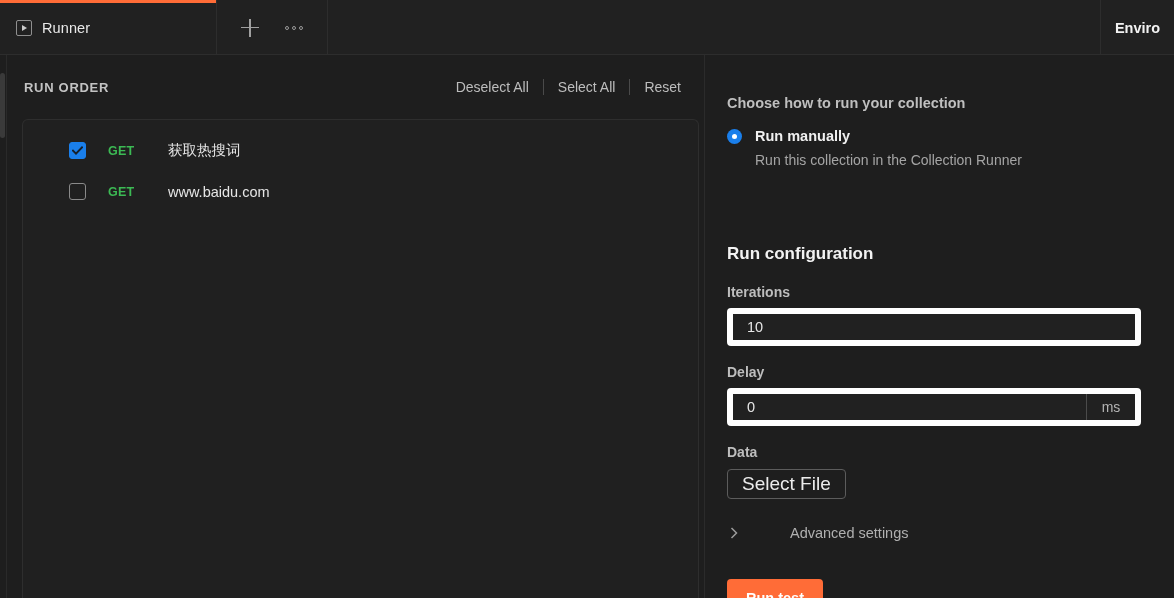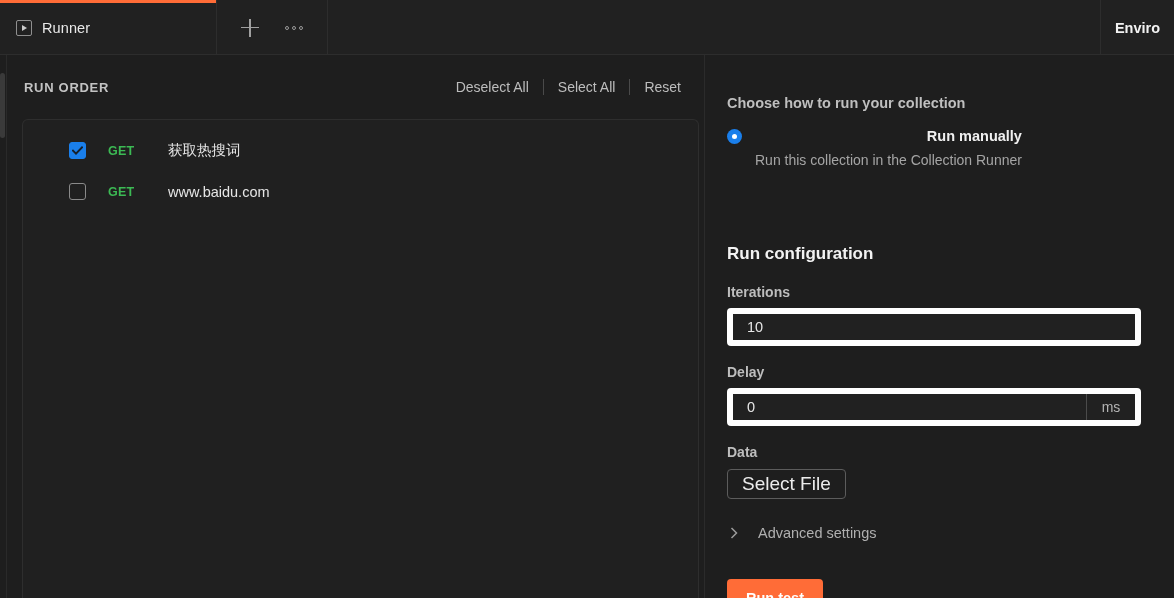--- a/index.html
+++ b/index.html
@@ -267,21 +267,20 @@
     font-size: 14.5px;
     font-weight: bold;
     color: #bfbfbf;
   }
 
   .radio-row {
     position: absolute;
     top: 71px; left: 21px;
     display: flex;
     align-items: flex-start;
-    text-align: right;
   }
   .radio {
     width: 15px; height: 15px;
     border-radius: 50%;
     background: #1a7feb;
     flex: 0 0 auto;
     margin-top: 3px;
     display: flex;
     align-items: center;
     justify-content: center;
@@ -364,20 +363,21 @@
     border-radius: 4px;
     font-size: 19px;
     color: #ececec;
   }
 
   .advanced {
     position: absolute;
     top: 470px; left: 21px;
     display: flex;
     align-items: center;
+    gap: 32px;
   }
   .chev {
     width: 14px; height: 14px;
     display: flex;
     align-items: center;
     justify-content: center;
     color: #9b9b9b;
   }
   .adv-label {
     margin-left: 17px;

